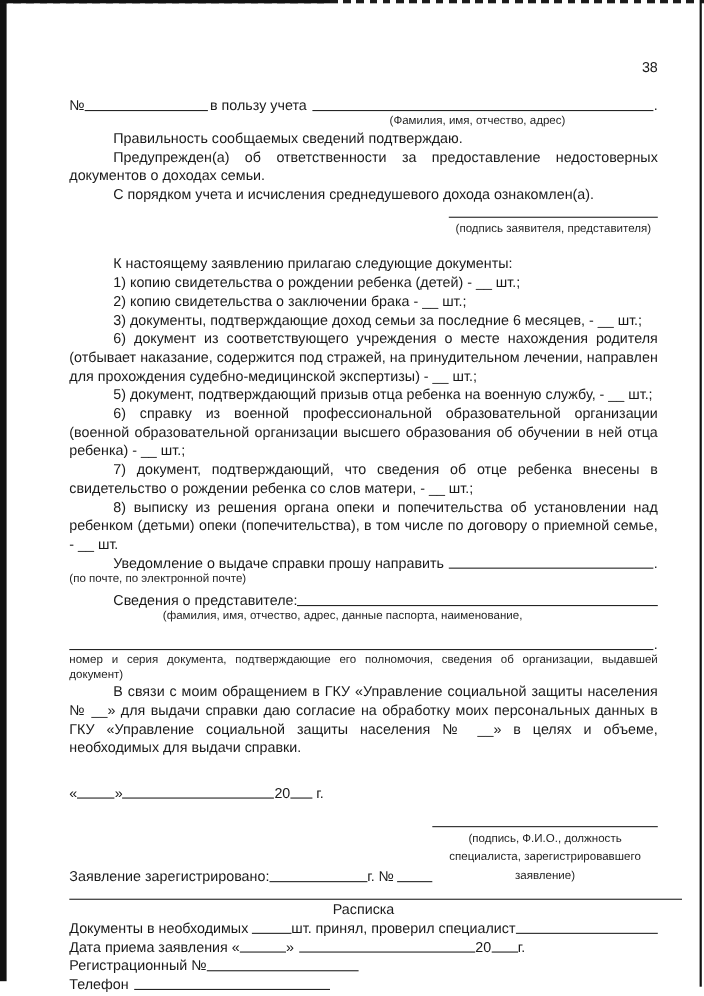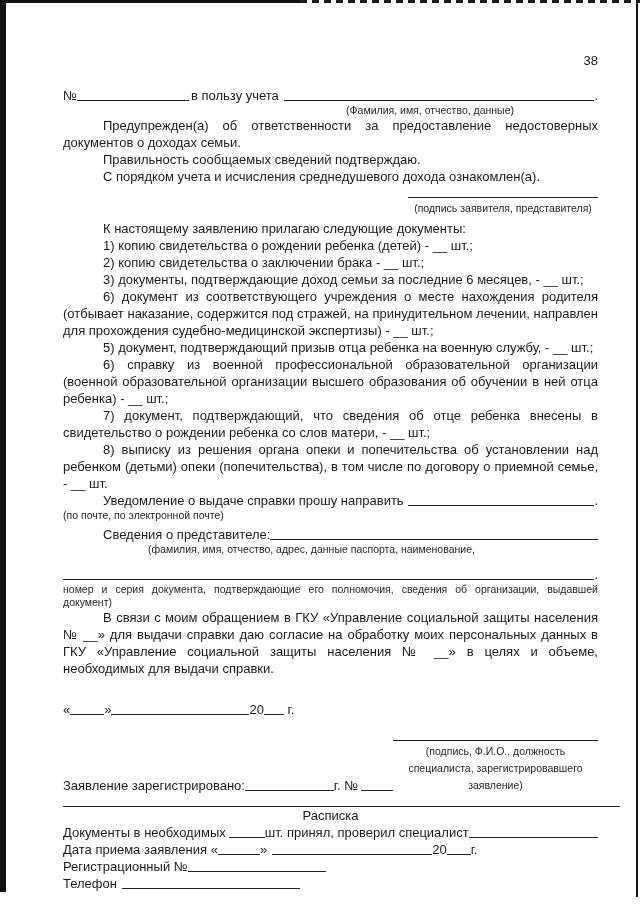--- a/index.html
+++ b/index.html
@@ -48,32 +48,32 @@
 
   <div class="page-number">38</div>
 
   <div class="row nw" style="margin-top:18px">
     <span>№</span>
     <span class="bl" style="width:112px"></span>
     <span style="padding:0 5px 0 2px">в пользу учета</span>
     <span class="bl grow"></span>
     <span>.</span>
   </div>
-  <div class="cap" style="text-align:right;padding-right:84px">(Фамилия, имя, отчество, данные)</div>
+  <div class="cap" style="text-align:right;padding-right:84px">(Фамилия, имя, отчество, адрес)</div>
 
+  <p class="para nj">Правильность сообщаемых сведений подтверждаю.</p>
   <p class="para">Предупрежден(а) об ответственности за предоставление недостоверных документов о доходах семьи.</p>
-  <p class="para nj">Правильность сообщаемых сведений подтверждаю.</p>
   <p class="para nj">С порядком учета и исчисления среднедушевого дохода ознакомлен(а).</p>
 
   <div class="sigblock" style="width:190px;margin:12px 0 0 auto">
     <div class="sig-line"></div>
     <div class="cap center nw" style="margin-top:2px">(подпись заявителя, представителя)</div>
   </div>
 
-  <p class="para nj" style="margin-top:3px">К настоящему заявлению прилагаю следующие документы:</p>
+  <p class="para nj" style="margin-top:14px">К настоящему заявлению прилагаю следующие документы:</p>
   <p class="para nj">1) копию свидетельства о рождении ребенка (детей) - __ шт.;</p>
   <p class="para nj">2) копию свидетельства о заключении брака - __ шт.;</p>
   <p class="para nj">3) документы, подтверждающие доход семьи за последние 6 месяцев, - __ шт.;</p>
   <p class="para">6) документ из соответствующего учреждения о месте нахождения родителя (отбывает наказание, содержится под стражей, на принудительном лечении, направлен для прохождения судебно-медицинской экспертизы) - __ шт.;</p>
   <p class="para">5) документ, подтверждающий призыв отца ребенка на военную службу, - __ шт.;</p>
   <p class="para">6) справку из военной профессиональной образовательной организации (военной образовательной организации высшего образования об обучении в ней отца ребенка) - __ шт.;</p>
   <p class="para">7) документ, подтверждающий, что сведения об отце ребенка внесены в свидетельство о рождении ребенка со слов матери, - __ шт.;</p>
   <p class="para">8) выписку из решения органа опеки и попечительства об установлении над ребенком (детьми) опеки (попечительства), в том числе по договору о приемной семье, - __ шт.</p>
 
   <div class="row" style="padding-left:40px">

